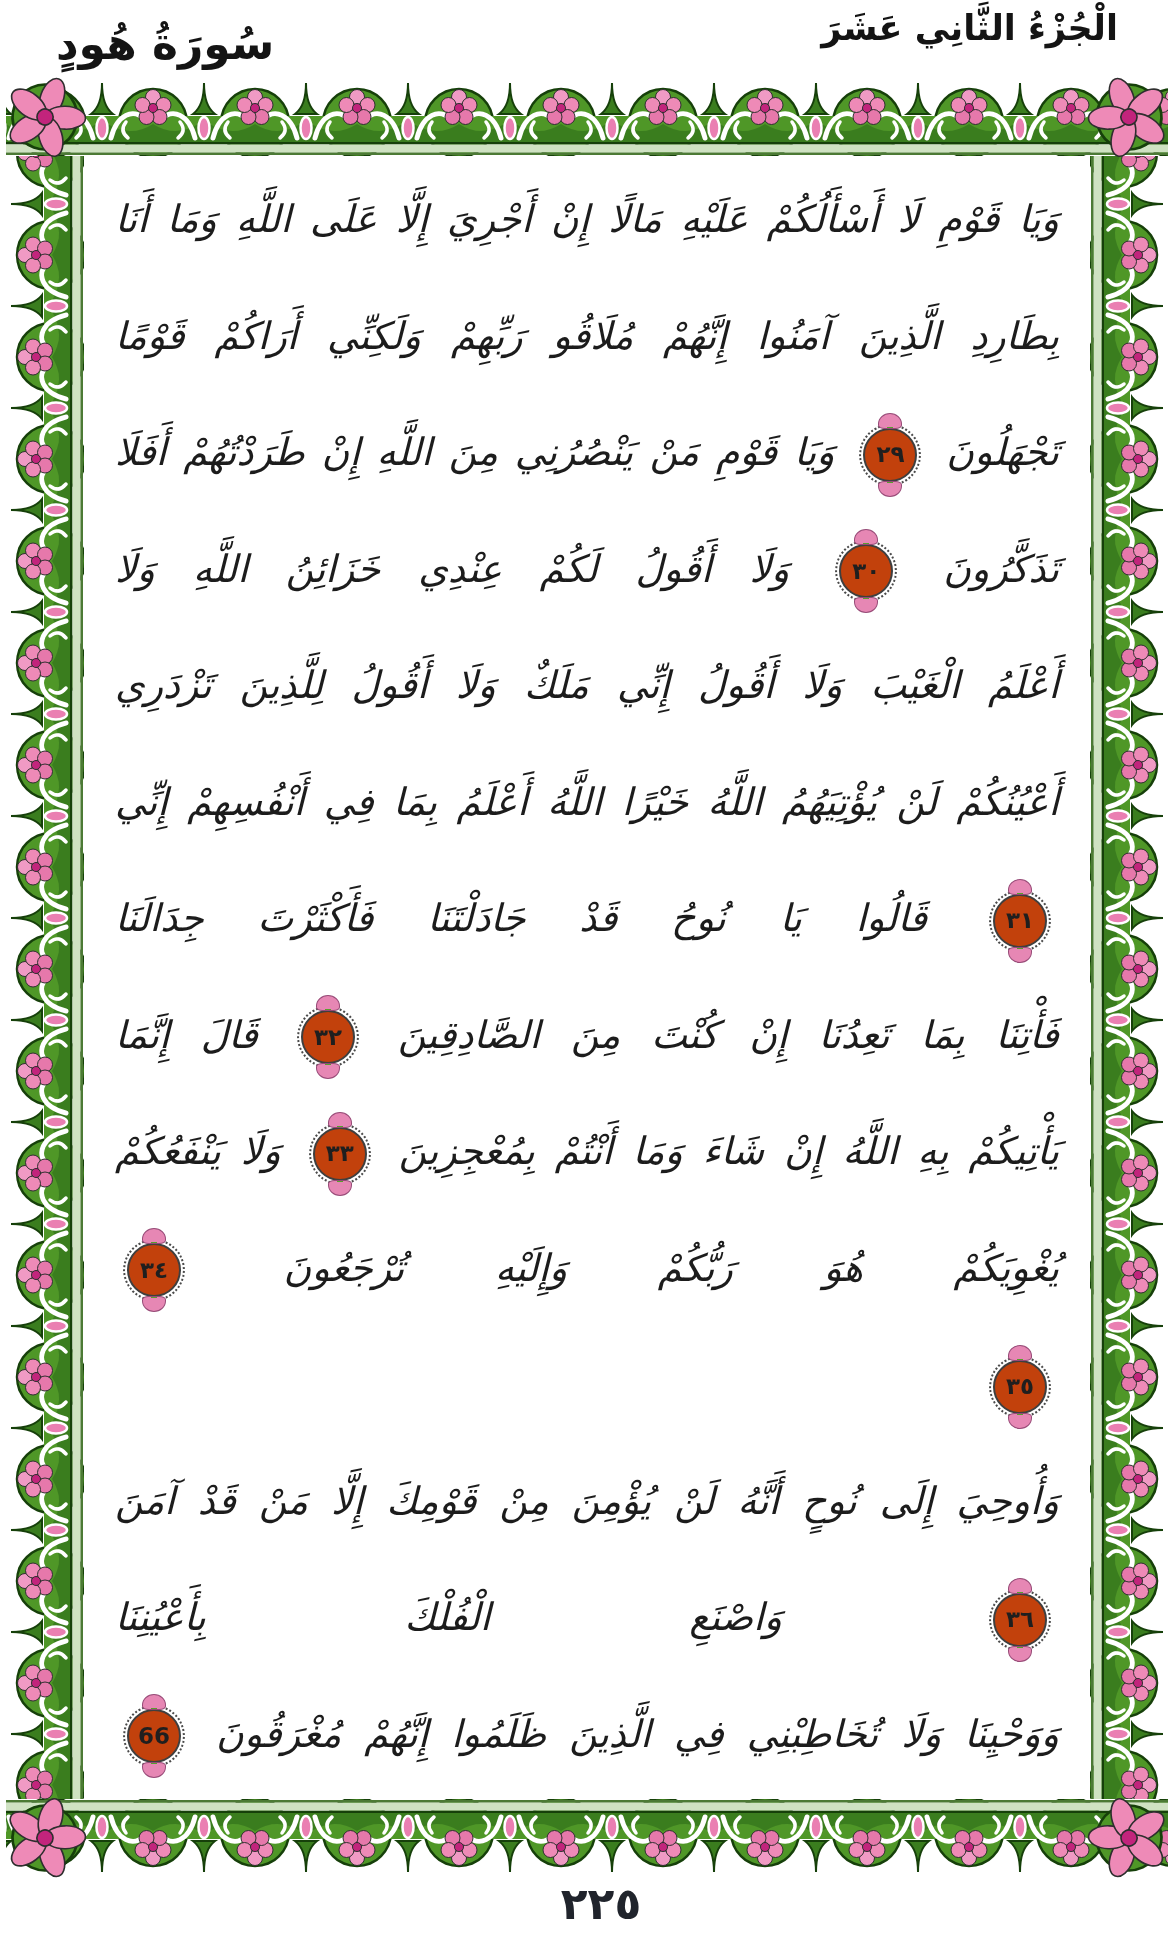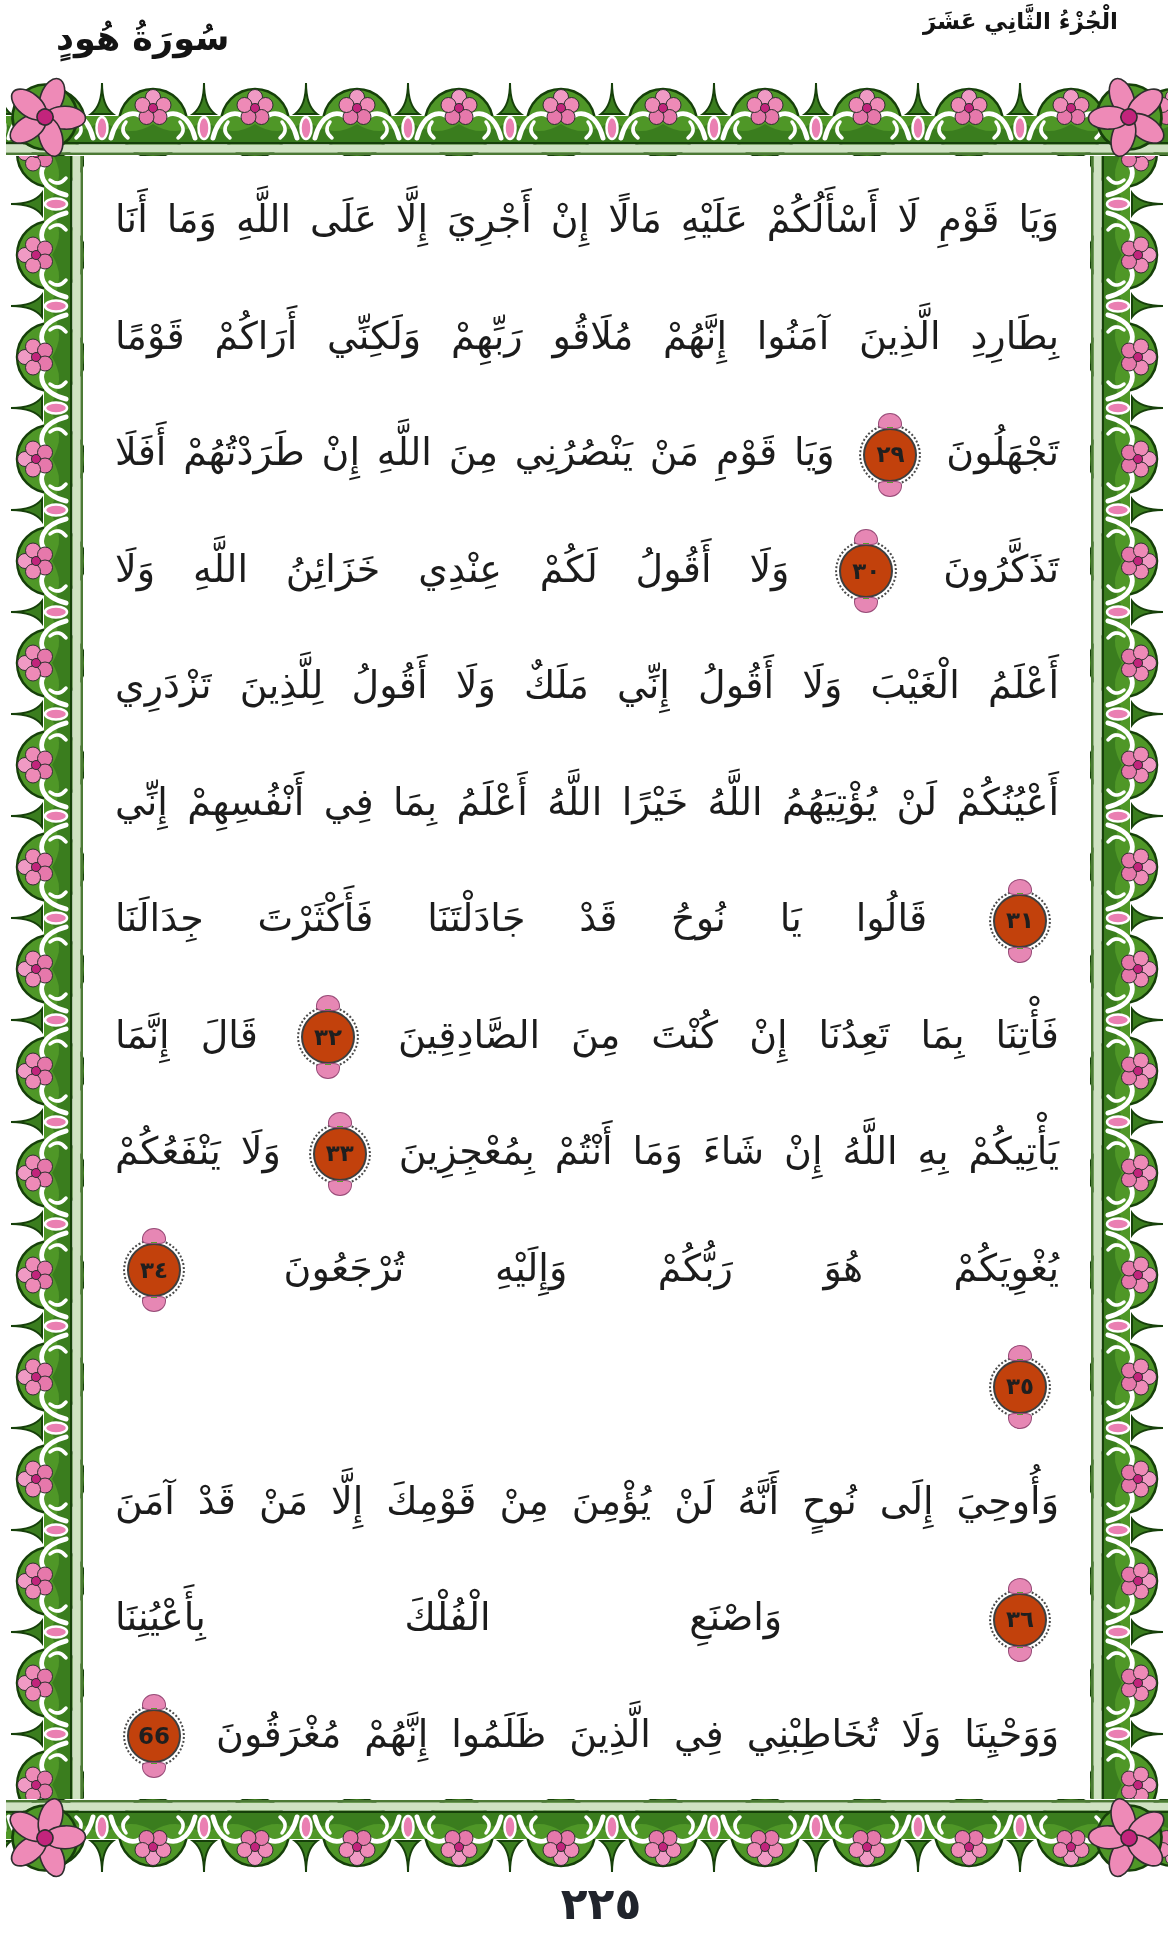--- a/index.html
+++ b/index.html
@@ -1,33 +1,33 @@
 <!DOCTYPE html>
 <html lang="ar" dir="rtl"><head>
 <meta charset="utf-8">
 <style>
   html,body{margin:0;padding:0;background:#ffffff;}
   .page{position:relative;width:1174px;height:1939px;background:#ffffff;
         font-family:"DejaVu Sans",sans-serif;overflow:hidden;}
 
   
   .hdr{position:absolute;font-weight:700;color:#141414;white-space:nowrap;}
-  .hdr-right{top:8px;right:56px;font-size:23px;}
-  .hdr-left{top:18px;left:56px;font-size:35px;}
+  .hdr-right{top:8px;right:56px;font-size:35px;}
+  .hdr-left{top:18px;left:56px;font-size:44px;}
 
   
   .frame{position:absolute;left:0;top:0;pointer-events:none;}
 
   
   .text-area{position:absolute;left:115px;top:170px;width:944px;height:1614px;
              display:flex;flex-direction:column;justify-content:space-between;
              direction:rtl;}
   .line{height:99px;line-height:99px;font-size:38px;color:#1c1c1c;
         text-align:justify;text-align-last:justify;}
-  .ayah{display:inline;}
+  .ayah{display:inline;font-style:italic;}
 
   
   .vm{position:relative;display:inline-flex;align-items:center;justify-content:center;
       width:50px;height:50px;border-radius:50%;background:#c2410c;
       border:2px solid #3f3f3f;outline:2px dotted #4a4a4a;outline-offset:2px;
       vertical-align:middle;margin:8px 12px;line-height:1;}
   .vm::before{content:"";position:absolute;top:-17px;left:50%;
       transform:translateX(-50%);width:22px;height:14px;
       background:radial-gradient(circle at 50% 125%, #57a02c 0 5px, #e687b4 5px);
       border:1.5px solid #974a77;

